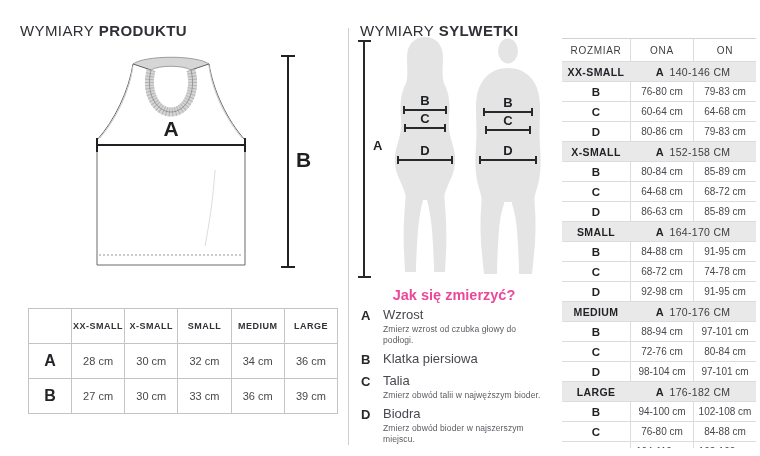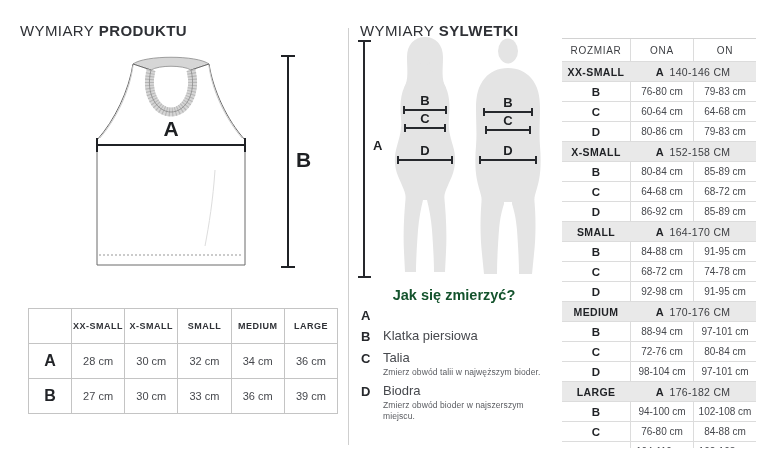--- a/index.html
+++ b/index.html
@@ -19,21 +19,21 @@
     position:absolute; left:28px; top:308px; width:310px;
     display:grid; grid-template-columns:43px repeat(5, 1fr); grid-auto-rows:35px;
     border-top:1px solid #c4c4c4; border-left:1px solid #c4c4c4; box-sizing:border-box;
   }
   .pt-cell { border-right:1px solid #c4c4c4; border-bottom:1px solid #c4c4c4; display:flex; align-items:center; justify-content:center; background:#fff; }
   .pt-head  { font-size:9px;  font-weight:700; letter-spacing:0.5px; color:#2f3136; }
   .pt-label { font-size:16px; font-weight:700; color:#222428; }
   .pt-val   { font-size:11px; color:#46484d; }
 
   
-  .howto-heading { position:absolute; left:358px; top:287px; width:192px; text-align:center; font-size:14.5px; font-weight:700; color:#14532d; }
+  .howto-heading { position:absolute; left:358px; top:287px; width:192px; text-align:center; font-size:14.5px; font-weight:700; color:#ec4899; }
   #howto-list { position:absolute; left:361px; top:307px; width:188px; }
   .howto-item { display:flex; margin-bottom:5px; }
   .howto-letter { width:22px; flex:0 0 22px; font-weight:700; font-size:13px; color:#26282c; padding-top:1px; }
   .howto-name { font-size:13px; color:#46484d; margin-bottom:2px; }
   .howto-desc { font-size:8.5px; color:#5a5c61; line-height:1.3; letter-spacing:0.1px; }
 
   
   .size-table { position:absolute; left:562px; top:38px; width:194px; border-top:1px solid #d2d2d2; }
   .st-row { display:grid; grid-template-columns:68px 63px 63px; height:19px; border-bottom:1px solid #dcdcdc;text-align:right; }
   .st-header-row { height:22px; }
@@ -168,20 +168,24 @@
     </g>
     <text class="measure-label" x="150" y="73" text-anchor="middle" font-size="13">B</text>
     <text class="measure-label" x="150" y="91" text-anchor="middle" font-size="13">C</text>
     <text class="measure-label" x="150" y="121" text-anchor="middle" font-size="13">D</text>
   </svg>
 
   <div class="howto-heading">Jak się zmierzyć?</div>
   <div id="howto-list">
       <div class="howto-item">
         <div class="howto-letter">A</div>
+        <div class="howto-body">
+          <div class="howto-name">Wzrost</div>
+          <div class="howto-desc">Zmierz wzrost od czubka głowy do podłogi.</div>
+        </div>
       </div>
       <div class="howto-item">
         <div class="howto-letter">B</div>
         <div class="howto-body">
           <div class="howto-name">Klatka piersiowa</div>
         </div>
       </div>
       <div class="howto-item">
         <div class="howto-letter">C</div>
         <div class="howto-body">
@@ -238,21 +242,21 @@
         <div class="st-cell st-val st-divider">80-84 cm</div>
         <div class="st-cell st-val st-divider">85-89 cm</div>
       </div>
       <div class="st-row st-meas-row">
         <div class="st-cell st-letter">C</div>
         <div class="st-cell st-val st-divider">64-68 cm</div>
         <div class="st-cell st-val st-divider">68-72 cm</div>
       </div>
       <div class="st-row st-meas-row">
         <div class="st-cell st-letter">D</div>
-        <div class="st-cell st-val st-divider">86-92 cm</div>
+        <div class="st-cell st-val st-divider">86-63 cm</div>
         <div class="st-cell st-val st-divider">85-89 cm</div>
       </div>
       <div class="st-row st-size-row">
         <div class="st-cell st-size-name">SMALL</div>
         <div class="st-cell st-height">
           <span class="st-height-letter">A</span>
           <span class="st-height-range">164-170 CM</span>
         </div>
       </div>
       <div class="st-row st-meas-row">

